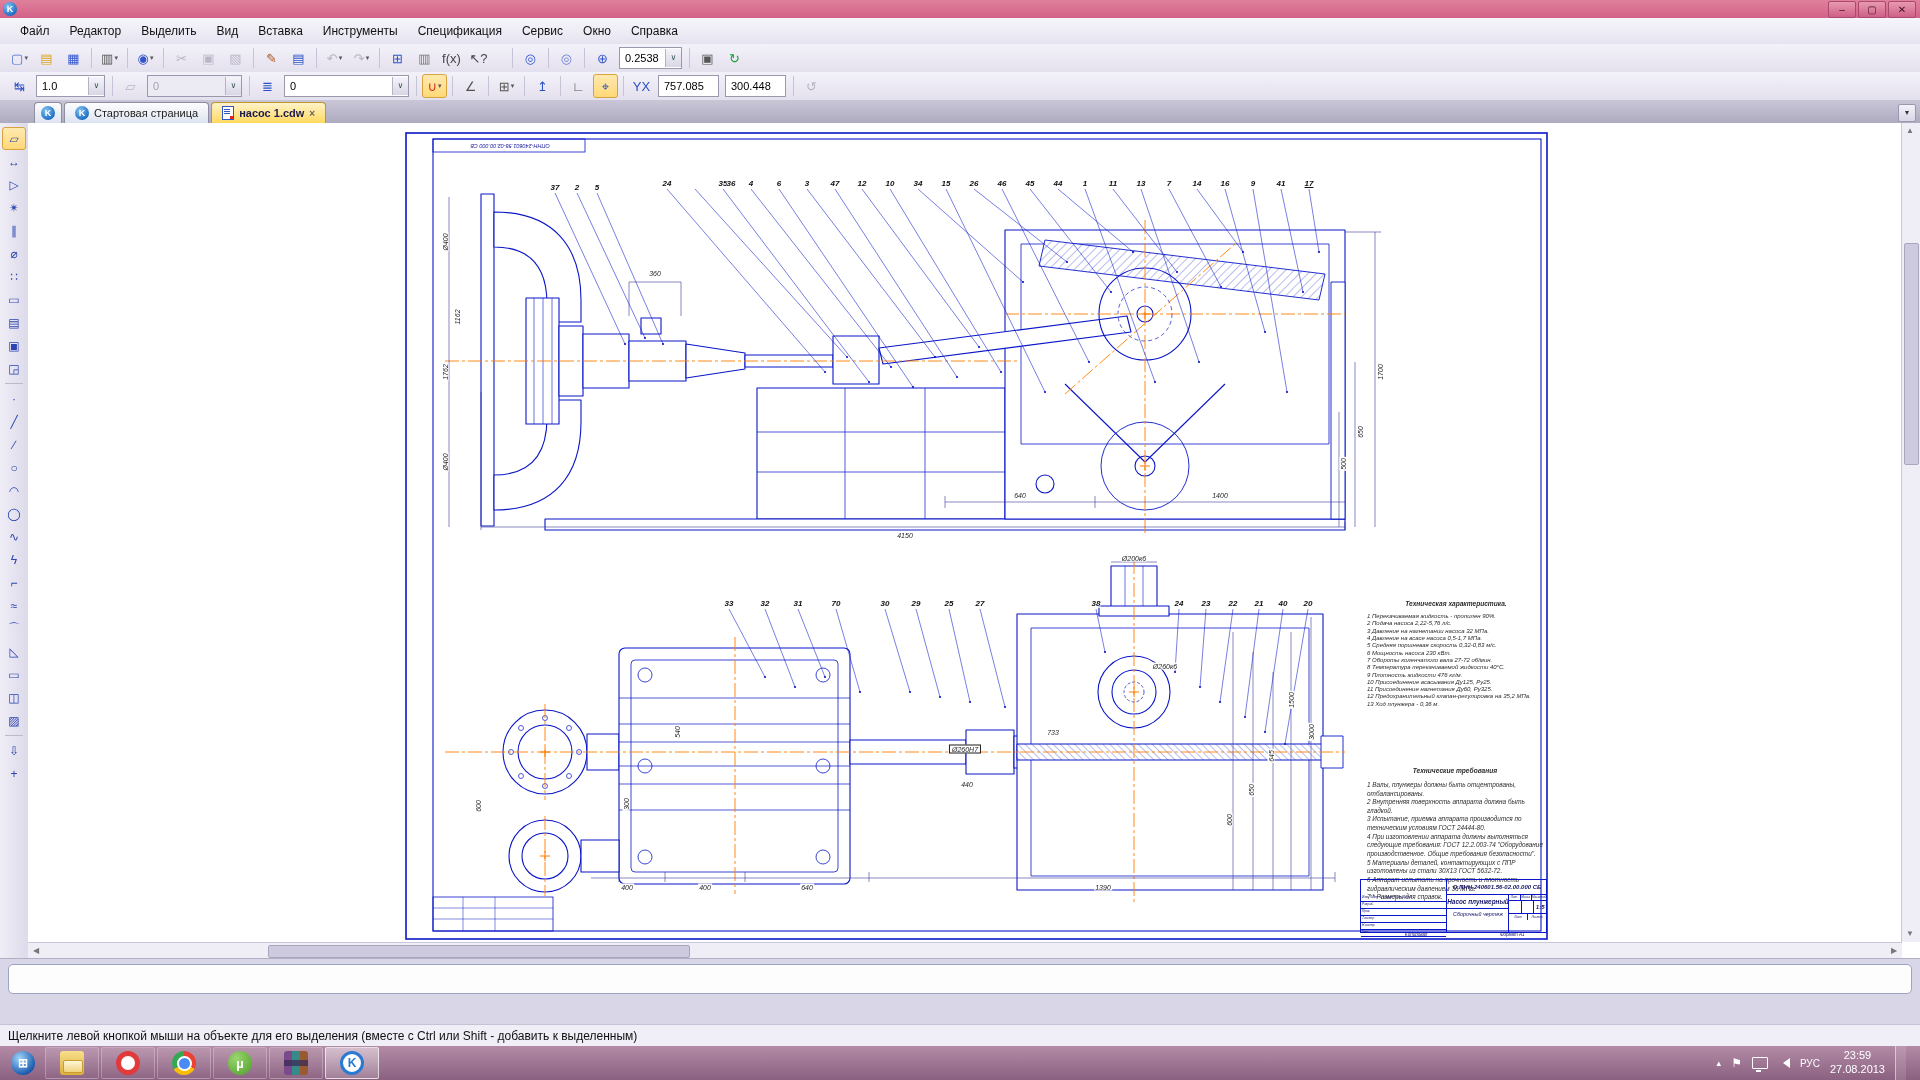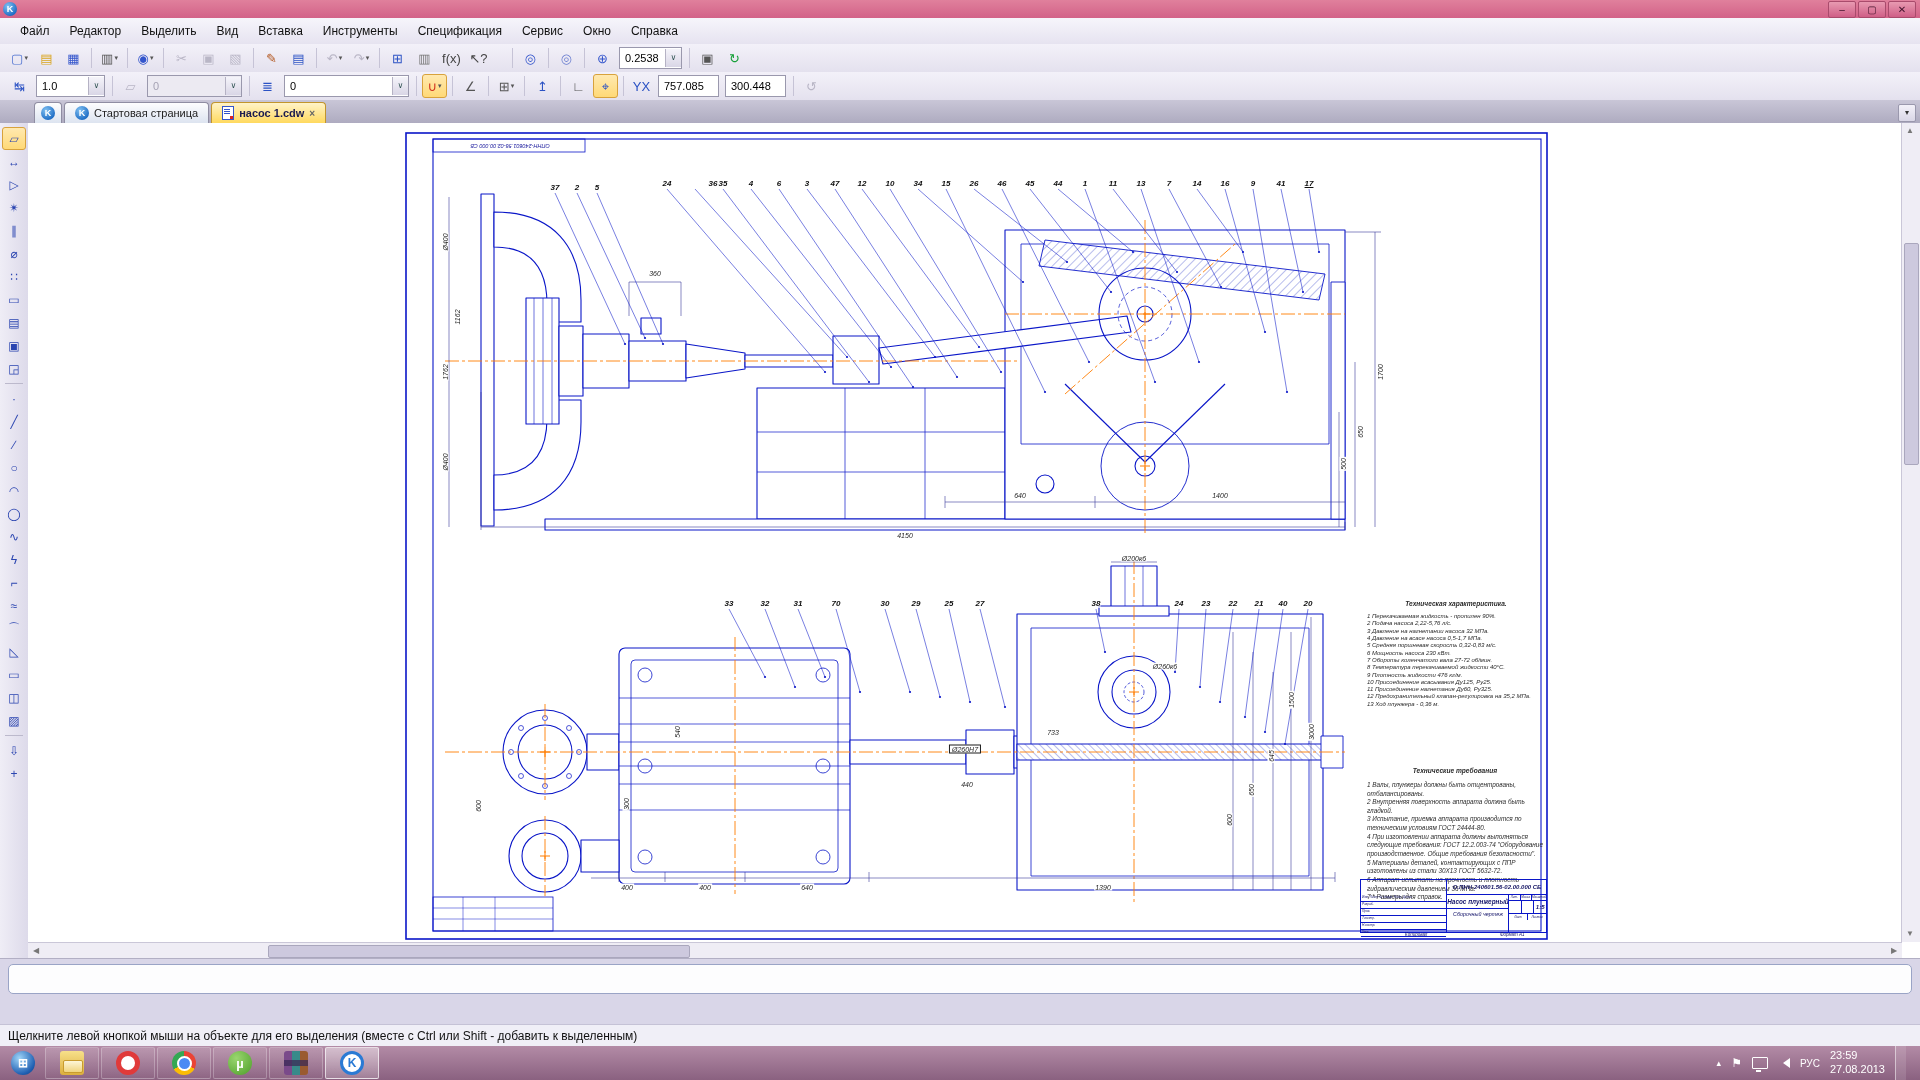--- a/index.html
+++ b/index.html
@@ -118,21 +118,21 @@
   .ic-utorrent{background:radial-gradient(circle at 35% 30%,#9ad66f,#4d9e2a);}
   .ic-winrar{border-radius:3px;background:repeating-linear-gradient(90deg,#7a4a8a 0 8px,#388a8a 8px 16px,#9a5a30 16px 24px);position:relative;}
   .ic-winrar:before{content:"";position:absolute;left:0;top:9px;width:24px;height:6px;background:#3b2b55;opacity:.75;}
   .ic-kompas{background:#fff;border:3px solid #2a7ad4;width:18px;height:18px;color:#2a7ad4;font-size:12px;}
   #tray{position:absolute;right:0;top:0;height:34px;display:flex;align-items:center;gap:10px;color:#fff;padding-right:14px;}
   #tray .tg{font-size:10px;}
   .trayico{font-size:12px;color:#fff;}
   #net{width:14px;height:10px;border:1.5px solid #fff;border-radius:1px;position:relative;}
   #net:after{content:"";position:absolute;left:3px;bottom:-4px;width:5px;height:2px;background:#fff;}
   #vol{width:0;height:0;border:5px solid transparent;border-right:7px solid #fff;position:relative;}
-  #clock{font-size:11px;line-height:1.25;}
+  #clock{text-align:center;font-size:11px;line-height:1.25;}
   #showdesk{width:10px;height:34px;border-left:1px solid rgba(255,255,255,.5);background:rgba(255,255,255,.12);}
 </style>
 </head>
 <body>
 
 <div id="titlebar">
   <span class="klogo appico">K</span>
   <div id="wctrls">
     <div class="wbtn">–</div>
     <div class="wbtn">▢</div>
@@ -741,21 +741,21 @@
         <span class="dlab rot" style="left: 824px; top: 688px;">600</span>
         <span class="dlab rot" style="left: 846px; top: 658px;">650</span>
         <span class="dlab rot" style="left: 866px; top: 624px;">645</span>
         <span class="dlab rot" style="left: 886px; top: 568px;">1500</span>
         <span class="dlab rot" style="left: 906px; top: 600px;">3000</span>
         <span class="callout" style="left: 150px; top: 60px;">37</span>
         <span class="callout" style="left: 172px; top: 60px;">2</span>
         <span class="callout" style="left: 192px; top: 60px;">5</span>
         <span class="callout" style="left: 262px; top: 56px;">24</span>
         <span class="callout" style="left: 290px; top: 56px; margin-left: 28px;">35</span>
-        <span class="callout" style="left: 300px; top: 56px; margin-left: 8px;">36</span>
+        <span class="callout" style="left: 318px; top: 56px; margin-left: 8px;">36</span>
         <span class="callout" style="left: 346px; top: 56px;">4</span>
         <span class="callout" style="left: 374px; top: 56px;">6</span>
         <span class="callout" style="left: 402px; top: 56px;">3</span>
         <span class="callout" style="left: 430px; top: 56px;">47</span>
         <span class="callout" style="left: 457px; top: 56px;">12</span>
         <span class="callout" style="left: 485px; top: 56px;">10</span>
         <span class="callout" style="left: 513px; top: 56px;">34</span>
         <span class="callout" style="left: 541px; top: 56px;">15</span>
         <span class="callout" style="left: 569px; top: 56px;">26</span>
         <span class="callout" style="left: 597px; top: 56px;">46</span>

